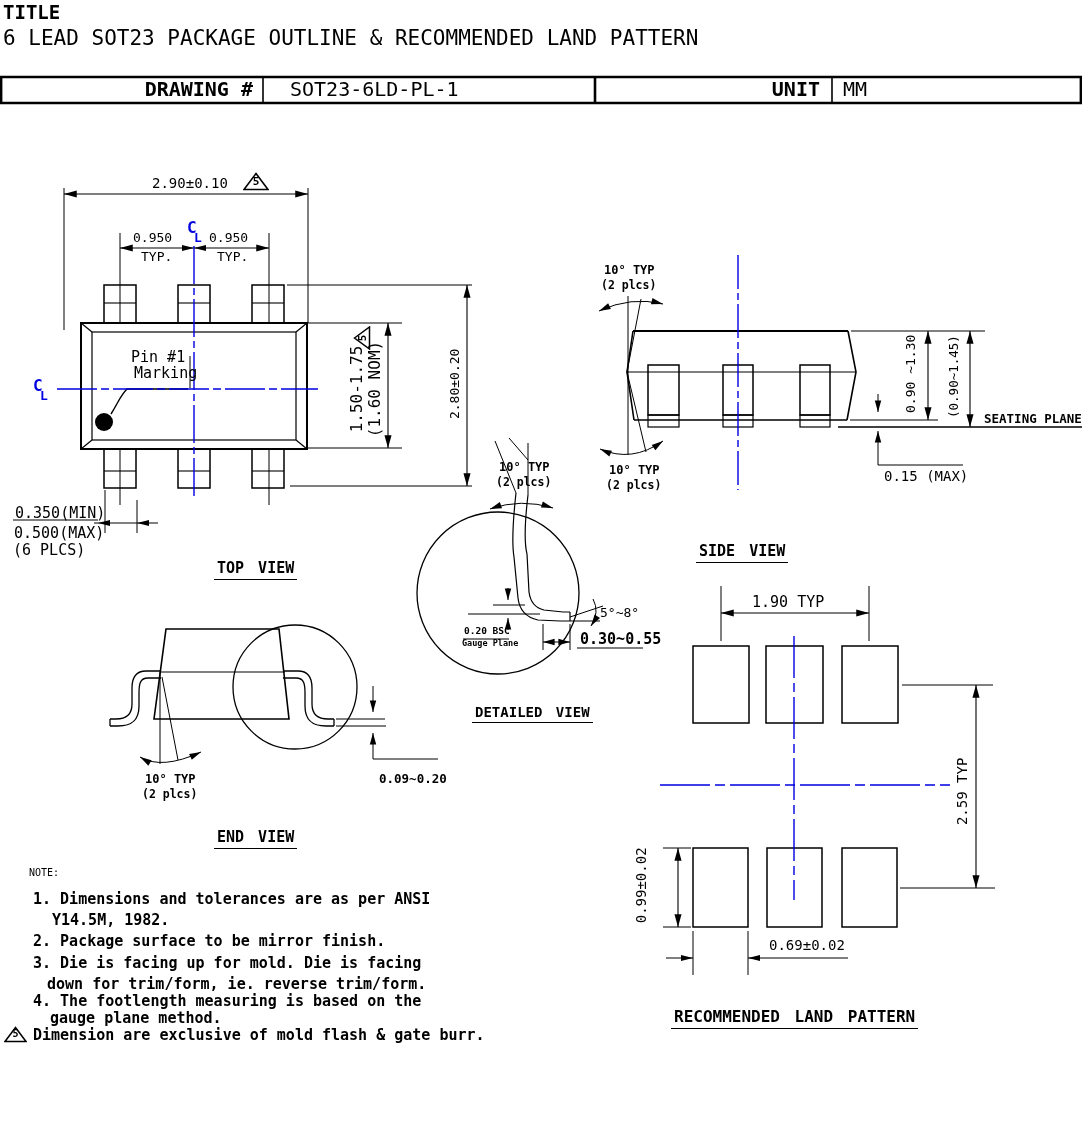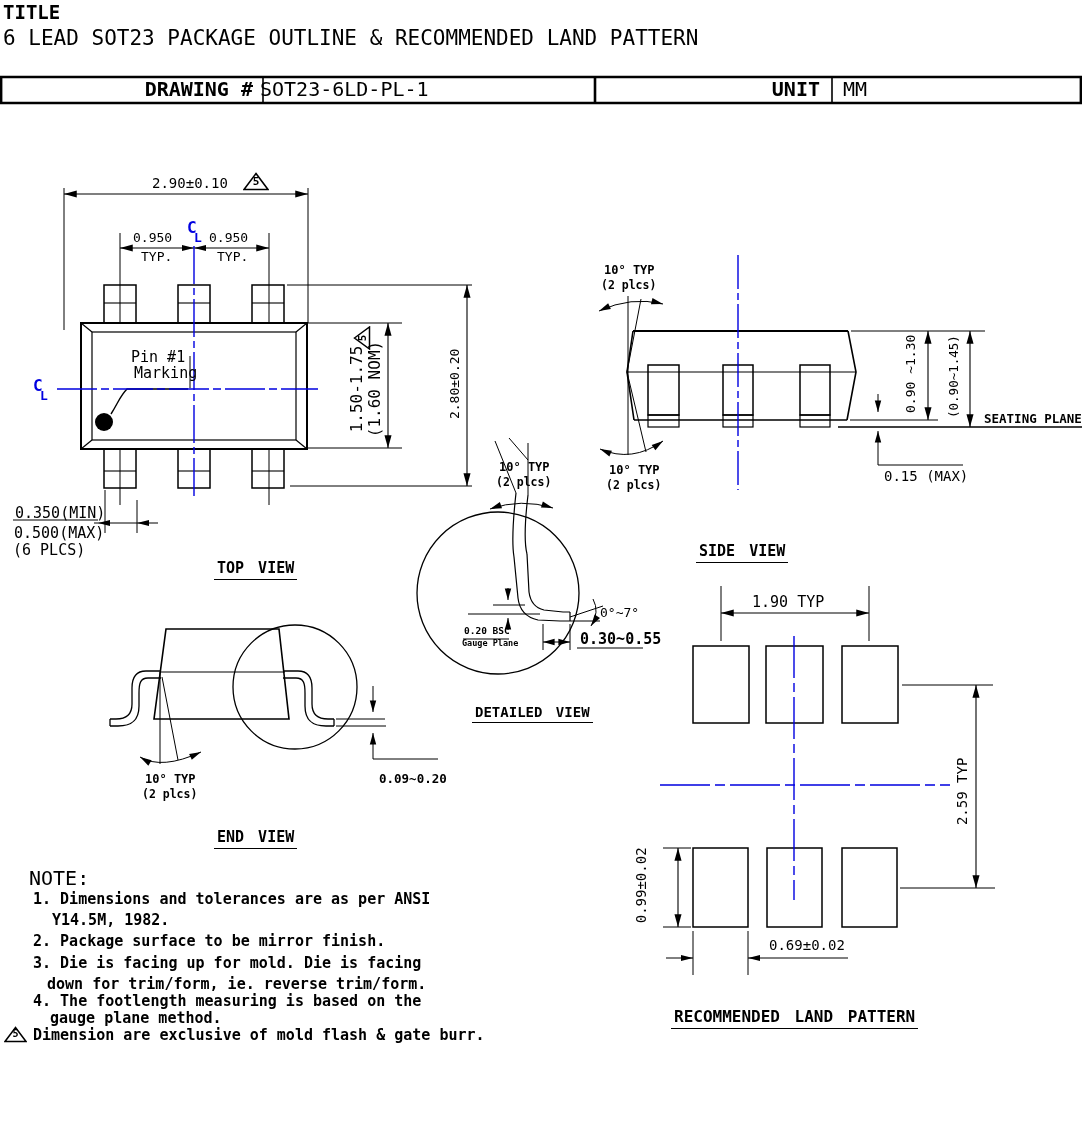--- a/index.html
+++ b/index.html
@@ -220,21 +220,21 @@
   </g>
   <g fill="#0000e0" font-family="DejaVu Sans Mono, monospace" font-weight="bold">
     <text x="33" y="391" font-size="16">C</text>
     <text x="40" y="400" font-size="13">L</text>
   </g>
 </svg>
 
 <div class="t b" style="left:3px;top:3px;font-size:19px;">TITLE</div>
 <div class="t" style="left:3px;top:27px;font-size:21px;">6 LEAD SOT23 PACKAGE OUTLINE &amp; RECOMMENDED LAND PATTERN</div>
 <div class="t b rightcell" style="left:100px;top:79px;width:153px;font-size:20px;">DRAWING #</div>
-<div class="t" style="left:260px;top:79px;font-size:20px;">SOT23-6LD-PL-1</div>
+<div class="t" style="left:290px;top:79px;font-size:20px;">SOT23-6LD-PL-1</div>
 <div class="t b rightcell" style="left:680px;top:79px;width:140px;font-size:20px;">UNIT</div>
 <div class="t" style="left:843px;top:79px;font-size:20px;">MM</div>
 
 <div class="t" style="left:152px;top:176px;font-size:14px;">2.90±0.10</div>
 <span class="flag" style="left:243px;top:172px;">
   <svg width="26" height="19">
         <path d="M13,1.5 L25,17.5 L1,17.5 Z" fill="none" stroke="#000" stroke-width="1.6"></path>
       </svg>
   <i class="fn">5</i>
 </span>
@@ -262,38 +262,38 @@
 <div class="t b" style="left:609px;top:464px;font-size:12px;">10° TYP</div>
 <div class="t b" style="left:606px;top:479px;font-size:11.5px;">(2 plcs)</div>
 <div class="t rot" style="left:868px;top:367px;width:86px;font-size:13px;">0.90 ~1.30</div>
 <div class="t rot" style="left:908px;top:370px;width:92px;font-size:12.5px;">(0.90~1.45)</div>
 <div class="t b" style="left:984px;top:412px;font-size:12.5px;">SEATING PLANE</div>
 <div class="t" style="left:884px;top:469px;font-size:14px;">0.15 (MAX)</div>
 <div class="t cap" style="left:696px;top:544px;font-size:15px;">SIDE VIEW</div>
 
 <div class="t b" style="left:499px;top:461px;font-size:12px;">10° TYP</div>
 <div class="t b" style="left:496px;top:476px;font-size:11.5px;">(2 plcs)</div>
-<div class="t" style="left:600px;top:606px;font-size:13px;">0°~7°</div>
+<div class="t" style="left:600px;top:606px;font-size:13px;">5°~8°</div>
 <div class="t b" style="left:464px;top:626px;font-size:9.5px;text-align:center;">0.20 BSC</div>
 <div class="t b" style="left:462px;top:639px;font-size:8.5px;">Gauge Plane</div>
 <div class="t b" style="left:580px;top:632px;font-size:15px;">0.30~0.55</div>
 <div class="t cap" style="left:472px;top:705px;font-size:14px;">DETAILED VIEW</div>
 
 <div class="t b" style="left:145px;top:773px;font-size:12px;">10° TYP</div>
 <div class="t b" style="left:142px;top:788px;font-size:11.5px;">(2 plcs)</div>
 <div class="t b" style="left:379px;top:740px;font-size:12.5px;margin-top:32px;">0.09~0.20</div>
 <div class="t cap" style="left:214px;top:830px;font-size:15px;">END VIEW</div>
 
 <div class="t" style="left:752px;top:595px;font-size:15px;">1.90 TYP</div>
 <div class="t rot" style="left:924px;top:784px;width:76px;font-size:14px;">2.59 TYP</div>
 <div class="t rot" style="left:601px;top:878px;width:80px;font-size:14px;">0.99±0.02</div>
 <div class="t" style="left:769px;top:938px;font-size:14px;">0.69±0.02</div>
 <div class="t cap" style="left:671px;top:1009px;font-size:16px;">RECOMMENDED LAND PATTERN</div>
 
-<div class="t" style="left:29px;top:868px;font-size:20px;">NOTE:</div>
+<div class="t" style="left:29px;top:868px;font-size:10px;">NOTE:</div>
 <div class="t b" style="left:33px;top:892px;font-size:15px;">1. Dimensions and tolerances are as per ANSI</div>
 <div class="t b" style="left:52px;top:913px;font-size:15px;">Y14.5M, 1982.</div>
 <div class="t b" style="left:33px;top:934px;font-size:15px;">2. Package surface to be mirror finish.</div>
 <div class="t b" style="left:33px;top:956px;font-size:15px;">3. Die is facing up for mold. Die is facing</div>
 <div class="t b" style="left:47px;top:977px;font-size:15px;">down for trim/form, ie. reverse trim/form.</div>
 <div class="t b" style="left:33px;top:994px;font-size:15px;">4. The footlength measuring is based on the</div>
 <div class="t b" style="left:50px;top:1011px;font-size:15px;">gauge plane method.</div>
 <span class="flag" style="left:4px;top:1026px;">
   <svg width="23" height="17">
         <path d="M11.5,1.5 L22,15.5 L1,15.5 Z" fill="none" stroke="#000" stroke-width="1.5"></path>

